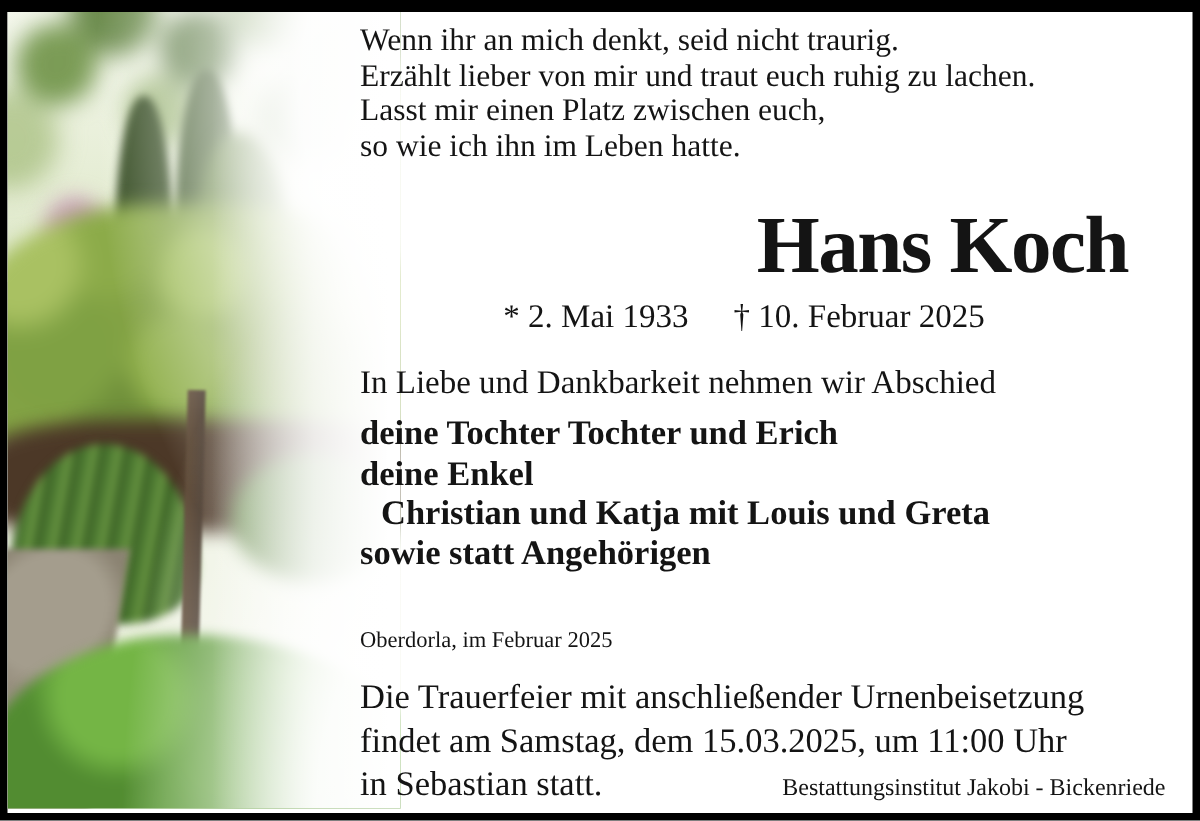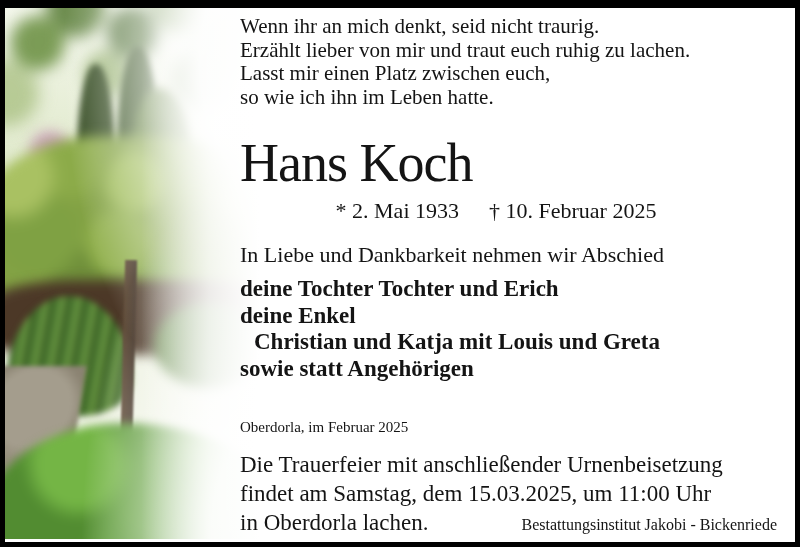--- a/index.html
+++ b/index.html
@@ -102,22 +102,22 @@
     background:
       linear-gradient(to right, rgba(255,255,255,0) 52%, rgba(255,255,255,.72) 78%, #fff 97%),
       radial-gradient(ellipse at 100% 10%, rgba(255,255,255,.95) 0 18%, transparent 55%),
       radial-gradient(ellipse at 100% 100%, rgba(255,255,255,.9) 0 15%, transparent 50%);
   }
 
   
   .content{position:absolute;left:235px;top:0;width:540px;height:531px;}
   .content > div{position:absolute;left:0;}
   .quote{top:7px;font-size:21px;line-height:23.5px;white-space:nowrap;}
-  .name-block{top:126px;width:512px;text-align:left;
-    font-size:54px;font-weight:normal;letter-spacing:-1px;line-height:1.1;white-space:nowrap;}
+  .name-block{top:126px;width:512px;text-align:right;
+    font-size:54px;font-weight:bold;letter-spacing:-1px;line-height:1.1;white-space:nowrap;}
   .dates{top:190px;width:512px;display:flex;justify-content:center;gap:30px;
     font-size:22px;white-space:nowrap;}
   .intro{top:234px;font-size:22px;white-space:nowrap;}
   .mourners{top:268px;font-size:23px;font-weight:bold;line-height:26.5px;white-space:nowrap;}
   .mourners .indent{padding-left:14px;}
   .place-date{top:411px;font-size:15px;white-space:nowrap;}
   .service{top:442px;width:537px;font-size:23px;line-height:29px;white-space:nowrap;}
   .service-row{display:flex;justify-content:space-between;align-items:baseline;}
   .funeral-home{font-size:16px;white-space:nowrap;}
 </style>
@@ -167,19 +167,19 @@
       <div class="indent">Christian und Katja mit Louis und Greta</div>
       <div>sowie statt Angehörigen</div>
     </div>
 
     <div class="place-date">Oberdorla, im Februar 2025</div>
 
     <div class="service">
       <div>Die Trauerfeier mit anschließender Urnenbeisetzung</div>
       <div>findet am Samstag, dem 15.03.2025, um 11:00 Uhr</div>
       <div class="service-row">
-        <span>in Oberdorla lachen.</span>
+        <span>in Sebastian statt.</span>
         <span class="funeral-home">Bestattungsinstitut Jakobi - Bickenriede</span>
       </div>
     </div>
 
   </div>
 </div>
 
 </body></html>

